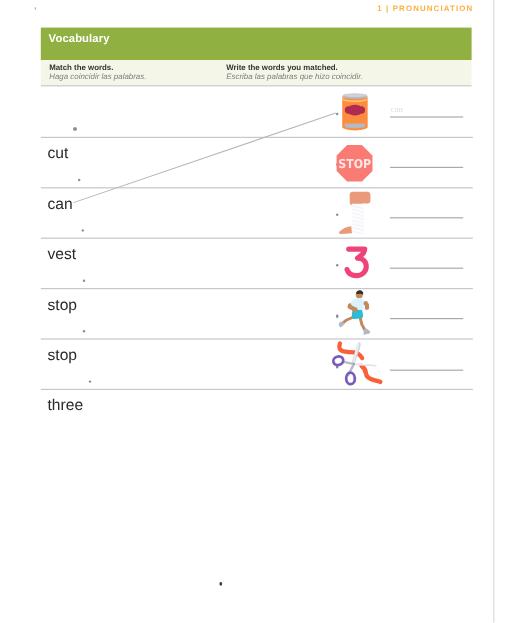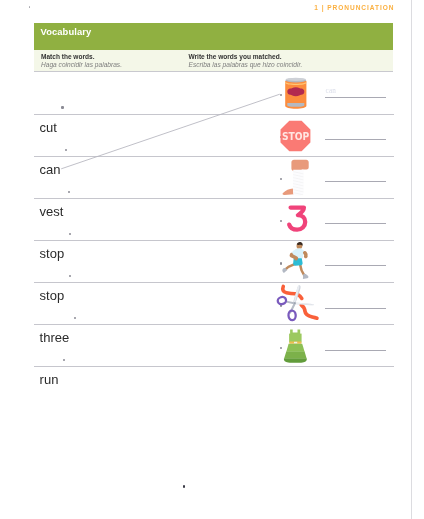--- a/index.html
+++ b/index.html
@@ -192,39 +192,20 @@
   <path d="M16.9 20.3 L12.2 29.6" fill="none" stroke="#b6bcc6" stroke-width="2.1" stroke-linecap="round"></path>
   <path d="M16.0 20.2 L8.3 18.6" fill="none" stroke="#b6bcc6" stroke-width="1.9" stroke-linecap="round"></path>
   <ellipse cx="3.9" cy="17.6" rx="4.2" ry="3.5" fill="none" stroke="#7a5bbd" stroke-width="2.3" transform="rotate(-18 3.9 17.6)"></ellipse>
   <ellipse cx="14.1" cy="32.4" rx="3.6" ry="4.8" fill="none" stroke="#7a5bbd" stroke-width="2.3" transform="rotate(-4 14.1 32.4)"></ellipse>
   <circle cx="16.8" cy="20.1" r="0.85" fill="#98a0ac"></circle>
 </svg></div>
           <div class="answer-line"></div>
           <div class="answer-text"></div>
           <div class="row-sep"></div>
         </div>
-        <div class="row">
-          <div class="wordwrap">
-            <div class="word">run</div>
-            <div class="dot dot-left"></div>
-          </div>
-          <div class="dot dot-right"></div>
-          <div class="pic"><svg viewBox="0 0 36 42" width="36" height="42">
-  <path d="M12.1 4.4h2.6v3.1h4.8V4.4h2.7v4.6H12.1z" fill="#9cc95f"></path>
-  <path d="M11.1 8.6h12.5v8.9H11.1z" fill="#9cc95f"></path>
-  <rect x="11.4" y="16.5" width="12.0" height="2.3" rx="0.4" fill="#f0bd4e"></rect>
-  <rect x="16.0" y="16.8" width="3.2" height="1.7" fill="#eef3e4"></rect>
-  <path d="M10.6 18.7h13.6l2.4 8.0H8.3z" fill="#8dc055"></path>
-  <path d="M8.3 26.5h18.3l2.1 7.2H6.0z" fill="#7cb14a"></path>
-  <path d="M5.9 33.4h22.9c.4 2.1-1.3 3.6-4.1 4.0-2.0.3-4.6.4-7.3.4s-5.3-.1-7.3-.4c-2.9-.4-4.6-1.9-4.2-4.0z" fill="#629c3b"></path>
-</svg></div>
-          <div class="answer-line"></div>
-          <div class="answer-text"></div>
-          <div class="row-sep"></div>
-        </div>
       </div>
 
   <div id="page-rule"></div>
 
   <div class="speck" style="left:183.2px;top:485.4px;width:2.2px;height:2.2px;"></div>
   <div class="speck" style="left:28.6px;top:6.4px;width:1.4px;height:1.4px;opacity:.45;"></div>
   <svg id="draw-layer" viewBox="0 0 424 519">
         <line x1="61.2" y1="168.84" x2="279.8" y2="94.2" stroke="#b5b5be" stroke-width="0.85"></line>
       </svg>
 </div>

